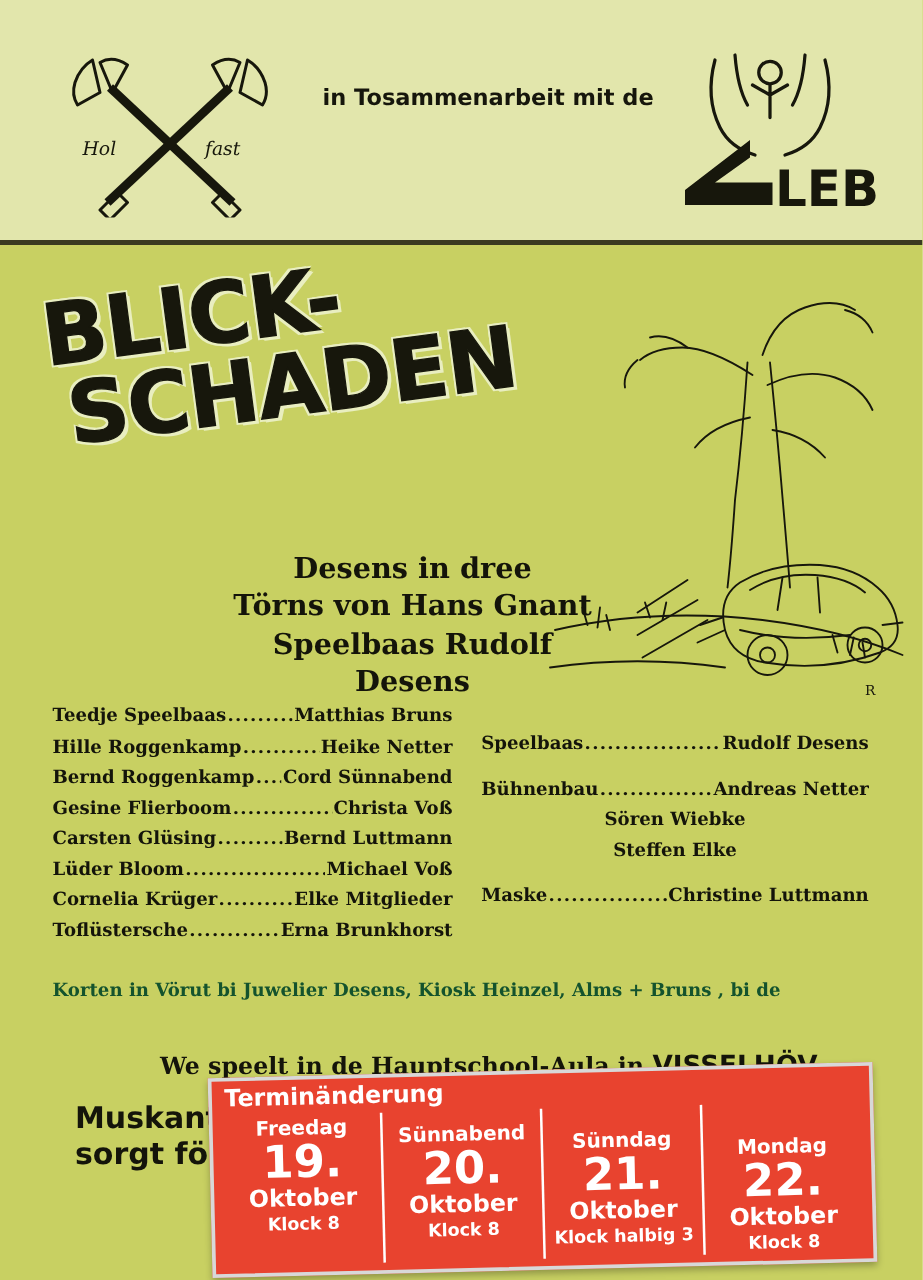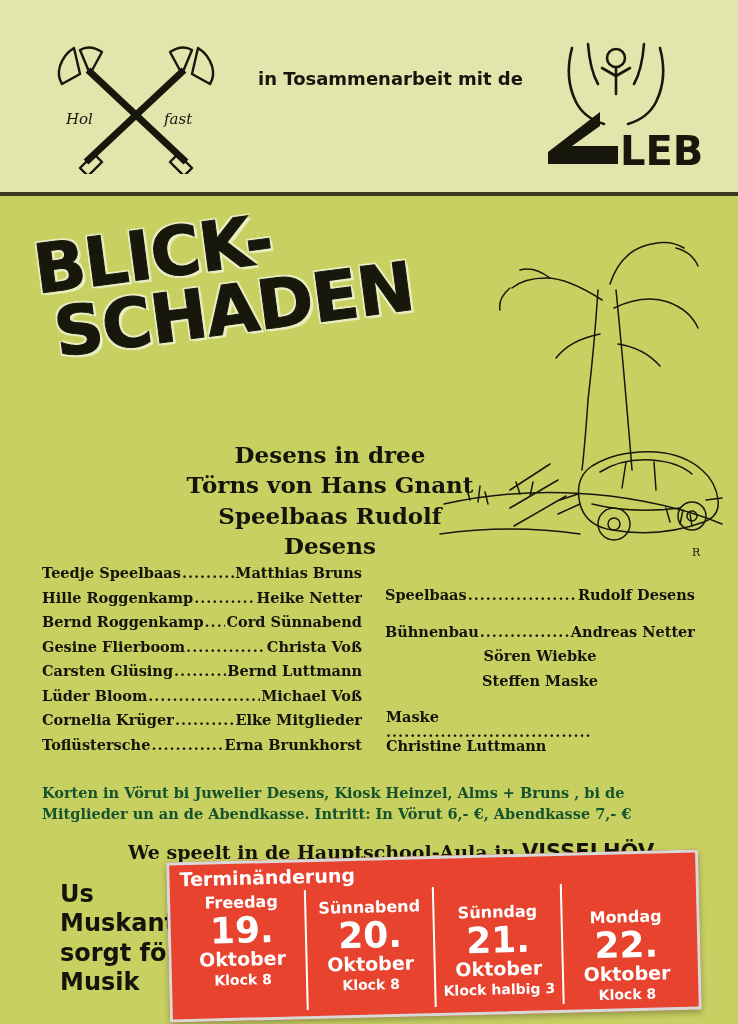--- a/index.html
+++ b/index.html
@@ -411,43 +411,40 @@
     </div>
     <div class="cast-row" style="margin-top:22px;">
       <span class="cast-role">Bühnenbau</span>
       <span class="cast-dots">..................................</span>
       <span class="cast-actor">Andreas Netter</span>
     </div>
     <div class="cast-row cont">
       <span class="cast-actor">Sören Wiebke</span>
     </div>
     <div class="cast-row cont">
-      <span class="cast-actor">Steffen Maske</span>
-    </div>
-    <div class="cast-row" style="margin-top:22px;flex-direction:column;">
+      <span class="cast-actor">Steffen Elke</span>
+    </div>
+    <div class="cast-row" style="margin-top:22px;">
       <span class="cast-role">Maske</span>
       <span class="cast-dots">..................................</span>
       <span class="cast-actor">Christine Luttmann</span>
     </div>
   </div>
 
   <div class="info">
     <div>Korten in Vörut bi Juwelier Desens, Kiosk Heinzel, Alms + Bruns , bi de</div>
-    <div>Mitglieder un an de Abendkasse. Intritt: In Vörut 6,- €, Abendkasse 7,- €</div>
   </div>
 
   <div class="venue">
     <span>We speelt in de Hauptschool-Aula in </span><span class="place">VISSELHÖV</span>
   </div>
 
   <div class="music">
-    <div>Us</div>
     <div>Muskanten</div>
     <div>sorgt för</div>
-    <div>Musik</div>
   </div>
 
   <div class="sticker">
     <div class="sticker-label">Terminänderung</div>
     <div class="dates">
 
       <div class="date-cell stagger-1">
         <div class="d-day">Freedag</div>
         <div class="d-num">19.</div>
         <div class="d-month">Oktober</div>

